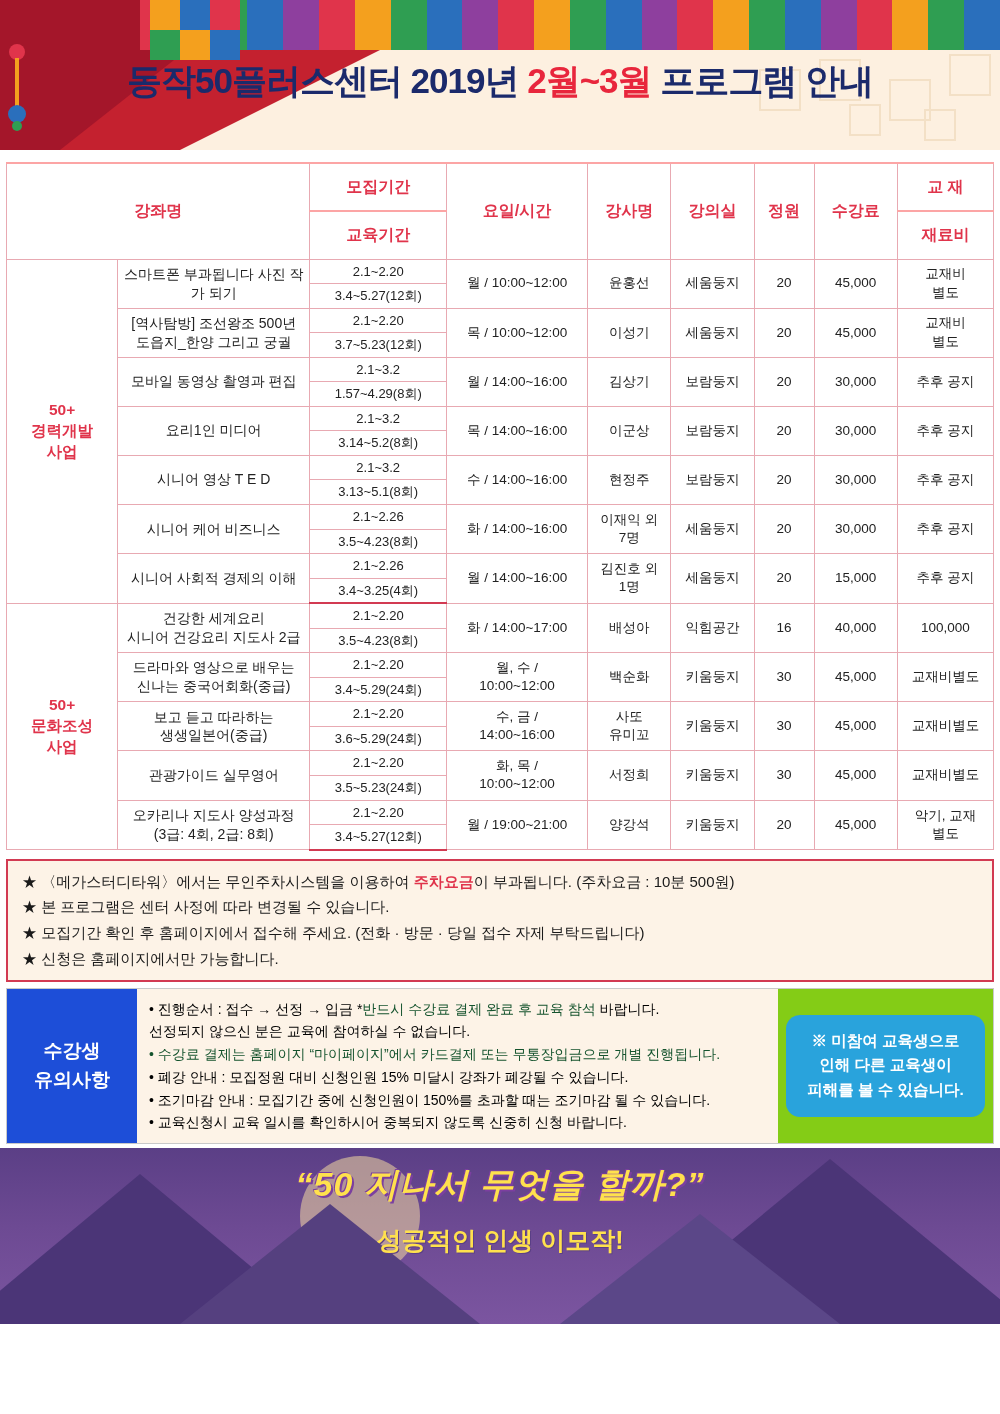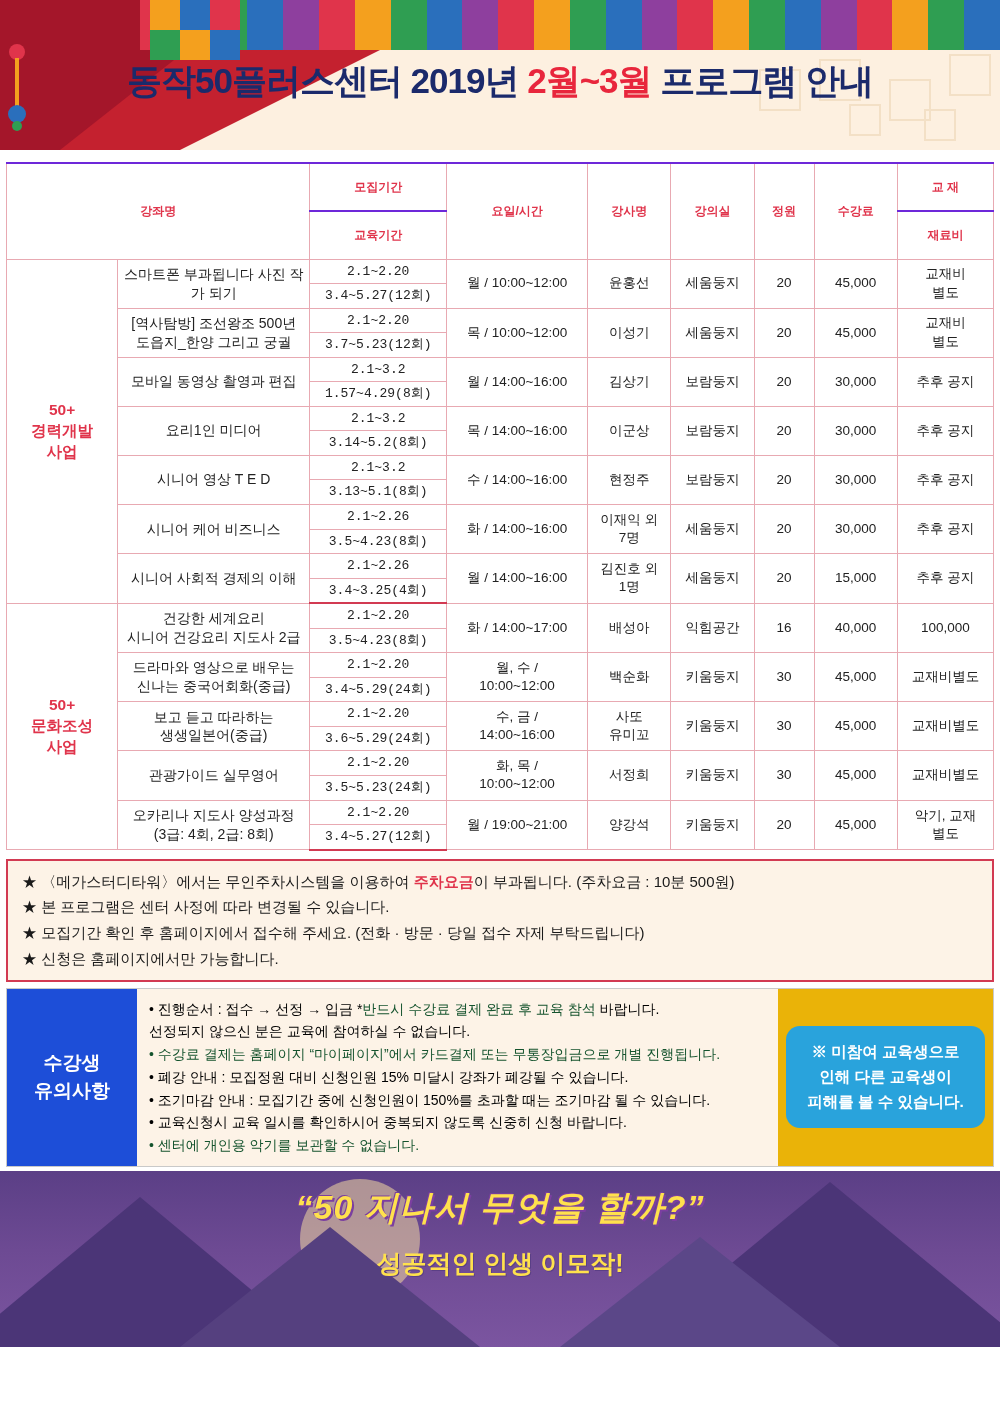--- a/index.html
+++ b/index.html
@@ -65,31 +65,31 @@
   table.prog th, table.prog td {
     border:1px solid #e8a9b2;
     text-align:center;
     vertical-align:middle;
     padding:3px 2px;
     line-height:1.35;
   }
   table.prog thead th {
     color:#e0344b;
     font-weight:bold;
-    font-size:12px;
-    border-top:2px solid #6d28d9;
+    font-size:16px;
+    border-top:2px solid #fca5a5;
     border-bottom:1px solid #e8a9b2;
     height:48px;
   }
   .hdr-thick-top td, .hdr-thick-top th { border-top:2px solid #d23a52; }
   td.cat {
     color:#e0344b; font-weight:bold; font-size:15.5px; line-height:1.5;
   }
   td.name { font-size:14px; }
-  td.period { font-size:13px;font-family:Liberation Mono, monospace; }
+  td.period { font-size:13px; }
   tr.band-end td { border-bottom:2px solid #d23a52;margin-top:40px; }
   .col-name   { width:180px; }
   .col-cat    { width:104px; }
   .col-period { width:128px; }
   .col-time   { width:132px; }
   .col-teach  { width:78px; }
   .col-room   { width:78px; }
   .col-cap    { width:56px; }
   .col-fee    { width:78px; }
   .col-book   { width:90px; }
@@ -126,21 +126,21 @@
     flex:1 1 auto;
     background:#fdf3e7;
     padding:9px 12px;
     font-size:14px;
     line-height:1.62;
   }
   .caution-body div { white-space:nowrap; }
   .caution-body .red { color:#14532d; }
   .caution-side {
     flex:0 0 215px;
-    background:#eab308;
+    background:#84cc16;
     display:flex; align-items:center; justify-content:center;
     padding:8px;
   }
   .caution-bubble {
     background:#29a3dc;
     color:#fff;
     border-radius:14px;
     font-size:15.5px; font-weight:bold;
     text-align:center; line-height:1.6;
     padding:14px 10px;
@@ -451,21 +451,20 @@
 
 <div class="caution">
   <div class="caution-label" id="caution-label">수강생<br>유의사항</div>
   <div class="caution-body" id="caution-body">
       <div>• 진행순서 : 접수 → 선정 → 입금 *<span class="red">반드시 수강료 결제 완료 후 교육 참석</span> 바랍니다.</div>
       <div>   선정되지 않으신 분은 교육에 참여하실 수 없습니다.</div>
       <div><span class="red">• 수강료 결제는 홈페이지 “마이페이지”에서 카드결제 또는 무통장입금으로 개별 진행됩니다.</span></div>
       <div>• 폐강 안내 : 모집정원 대비 신청인원 15% 미달시 강좌가 폐강될 수 있습니다.</div>
       <div>• 조기마감 안내 : 모집기간 중에 신청인원이 150%를 초과할 때는 조기마감 될 수 있습니다.</div>
       <div>• 교육신청시 교육 일시를 확인하시어 중복되지 않도록 신중히 신청 바랍니다.</div>
-      <div><span class="red">• 센터에 개인용 악기를 보관할 수 없습니다.</span></div>
     </div>
   <div class="caution-side">
     <div class="caution-bubble" id="caution-bubble">※ 미참여 교육생으로<br>인해 다른 교육생이<br>피해를 볼 수 있습니다.</div>
   </div>
 </div>
 
 <div class="footer">
   <div class="moon"></div>
   <div class="mount m1"></div>
   <div class="mount m2"></div>

